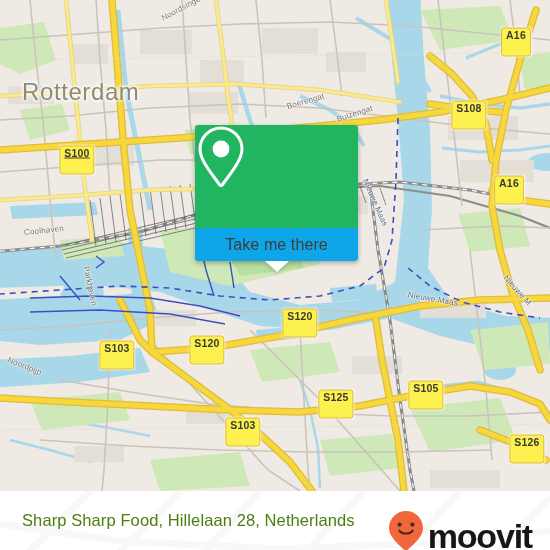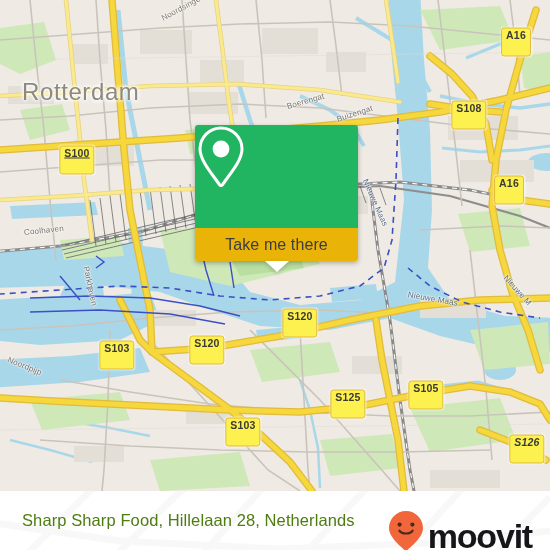--- a/index.html
+++ b/index.html
@@ -64,21 +64,21 @@
     overflow:visible;
     z-index:20;
   }
   .callout-top{
     background:#22b561;
     height:103px;
     border-radius:3px 3px 0 0;
     display:flex;align-items:center;justify-content:center;
   }
   .callout-bottom{
-    background:#eab308;
+    background:#0ea5e9;
     height:33px;
     border-radius:0 0 3px 3px;
     display:flex;align-items:center;justify-content:center;
     color:#3d3d3d;
     font-size:16px;
     letter-spacing:.1px;
   }
   .callout-tip{
     position:absolute;
     left:50%;top:136px;
@@ -368,24 +368,24 @@
     <div class="maplabel waterlabel" style="left:408px;top:290px;transform:rotate(10deg);transform-origin:left center;">Nieuwe Maas</div>
     <div class="maplabel waterlabel" style="left:505px;top:272px;transform:rotate(48deg);transform-origin:left center;">Nieuwe M</div>
 
     <div class="shield" style="left:516px;top:42px;">A16</div>
     <div class="shield" style="left:469px;top:115px;">S108</div>
     <div class="shield" style="left:509px;top:190px;">A16</div>
     <div class="shield" style="left:77px;top:160px;text-decoration:underline;">S100</div>
     <div class="shield" style="left:300px;top:323px;">S120</div>
     <div class="shield" style="left:117px;top:355px;">S103</div>
     <div class="shield" style="left:207px;top:350px;">S120</div>
-    <div class="shield" style="left:336px;top:404px;margin-left:12px;">S125</div>
+    <div class="shield" style="left:336px;top:404px;">S125</div>
     <div class="shield" style="left:426px;top:395px;">S105</div>
     <div class="shield" style="left:243px;top:432px;">S103</div>
-    <div class="shield" style="left:527px;top:449px;font-style:italic;">S126</div>
+    <div class="shield" style="left:527px;top:449px;">S126</div>
 
     <div class="callout">
       <div class="callout-top">
         <svg width="52" height="64" viewBox="0 0 52 64">
           <path d="M26 3 C14.4 3 5 12.4 5 24 C5 36 18 50 24.6 59.8 C25.3 60.8 26.7 60.8 27.4 59.8 C34 50 47 36 47 24 C47 12.4 37.6 3 26 3 Z" fill="none" stroke="#ffffff" stroke-width="3"></path>
           <circle cx="26" cy="24" r="8.4" fill="#ffffff"></circle>
         </svg>
       </div>
       <div class="callout-bottom">Take me there</div>
       <div class="callout-tip"></div>

